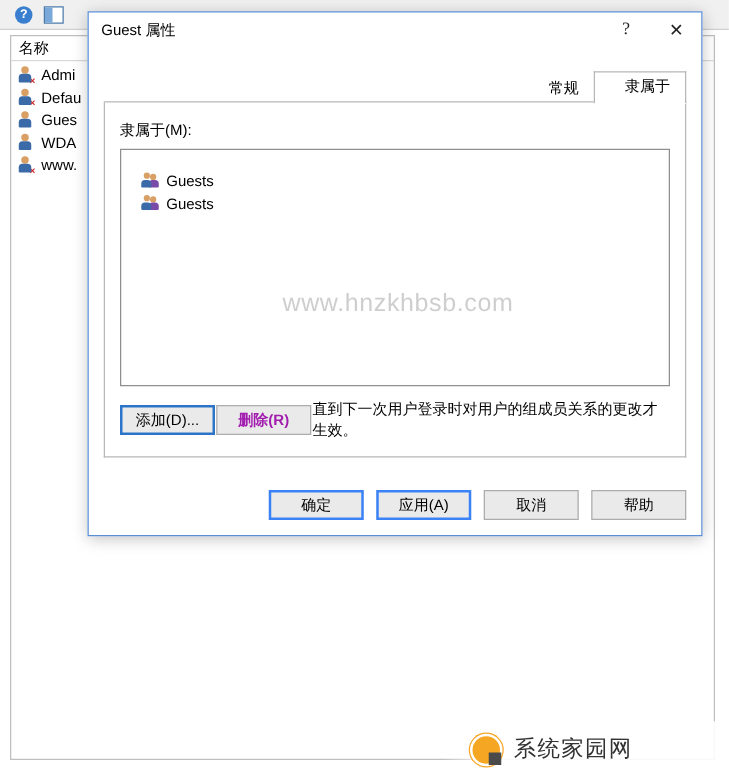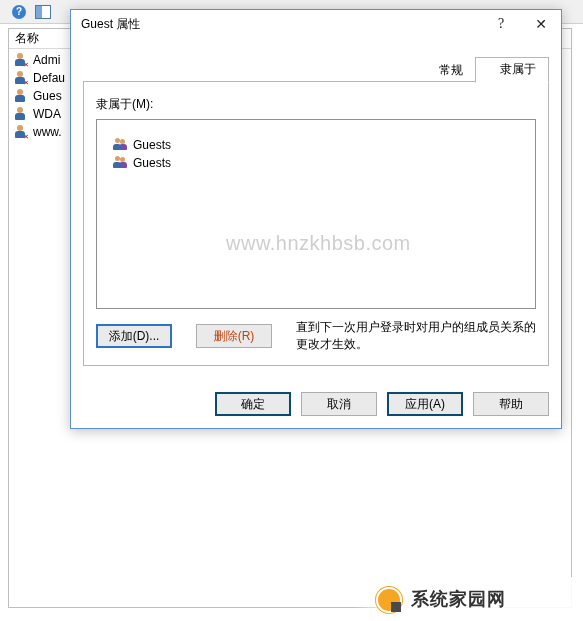--- a/index.html
+++ b/index.html
@@ -173,41 +173,41 @@
     background: #fff;
     padding: 16px;
     overflow: auto;
   }
   .member-item {
     display:flex; align-items:center; height:18px;
   }
   .row-below {
     display:flex; align-items:center;
     margin-top: 10px;
-    gap: 24px;
+    gap: 1px;
   }
   .btn {
     height: 24px; min-width: 76px;
     padding: 0 10px;
     background: #eaeaea;
     border: 1px solid #adadad;
     font-size: 12px;
     display:inline-flex; align-items:center; justify-content:center;
   }
   .btn.selected { border: 2px solid #2b74c7; }
-  .btn.disabled { color: #c2410c; }
+  .btn.disabled { color: #a21caf; font-weight: bold; }
   .hint { flex:1; font-size:12px; line-height:1.4; }
 
   .dialog-buttons {
     display:flex; justify-content:flex-end; gap:10px;
     padding: 10px 12px 12px;
   }
 
   
-  .redbox { border: 2px solid #0c4a6e; }
+  .redbox { border: 2px solid #3b82f6; }
 
   
   .watermark {
     position:absolute;
     left: 226px; top: 232px;
     color: rgba(165,165,165,0.55);
     font-size: 20px;
     letter-spacing: 0.5px;
     pointer-events:none;
   }
@@ -233,21 +233,21 @@
     background: #f5a623;
     border: 2px solid #fff;
     box-shadow: 0 0 0 1px #f5a623;
   }
   .logo-mark::after {
     content:"";
     position:absolute; right:2px; bottom:2px;
     width:10px; height:10px; background:#4a4a4a;
   }
   .logo-text {
-    font-size: 18px; font-weight: 700; color:#333;
+    font-size: 18px; font-weight: 400; color:#333;
     letter-spacing: 1px;
   }
 </style>
 </head>
 <body>
 
 <div class="top-toolbar">
   <div class="sep"></div>
   <div class="tbtn">
     <span class="icon-help">?</span>
@@ -324,22 +324,22 @@
 
     <div class="row-below">
       <span class="btn selected">添加(D)...</span>
       <span class="btn disabled">删除(R)</span>
       <div class="hint">直到下一次用户登录时对用户的组成员关系的更改才生效。</div>
     </div>
   </div>
 
   <div class="dialog-buttons">
     <span class="btn redbox">确定</span>
+    <span class="btn redbox">应用(A)</span>
     <span class="btn">取消</span>
-    <span class="btn redbox">应用(A)</span>
     <span class="btn">帮助</span>
   </div>
 </div>
 
 <div class="watermark">www.hnzkhbsb.com</div>
 
 <div class="logo-banner">
   <span class="logo-mark"></span>
   <span class="logo-text">系统家园网</span>
 </div>

